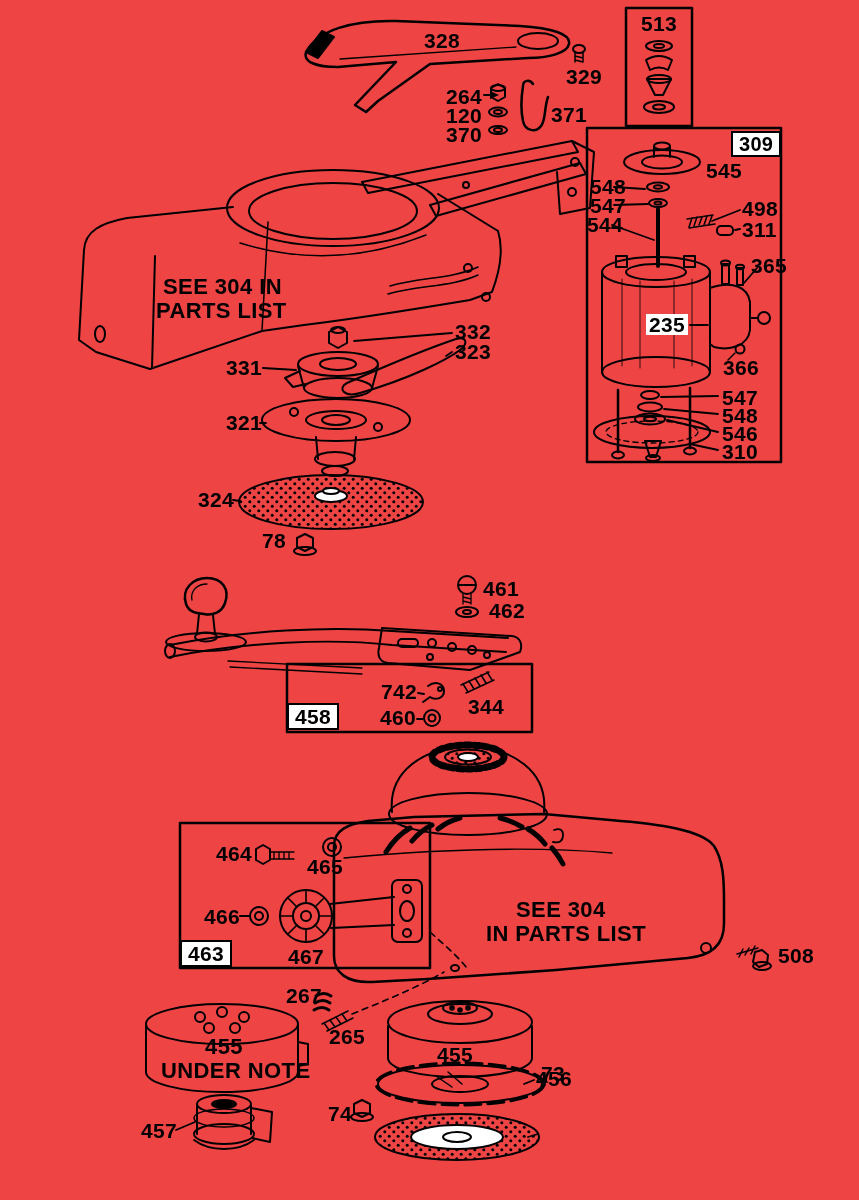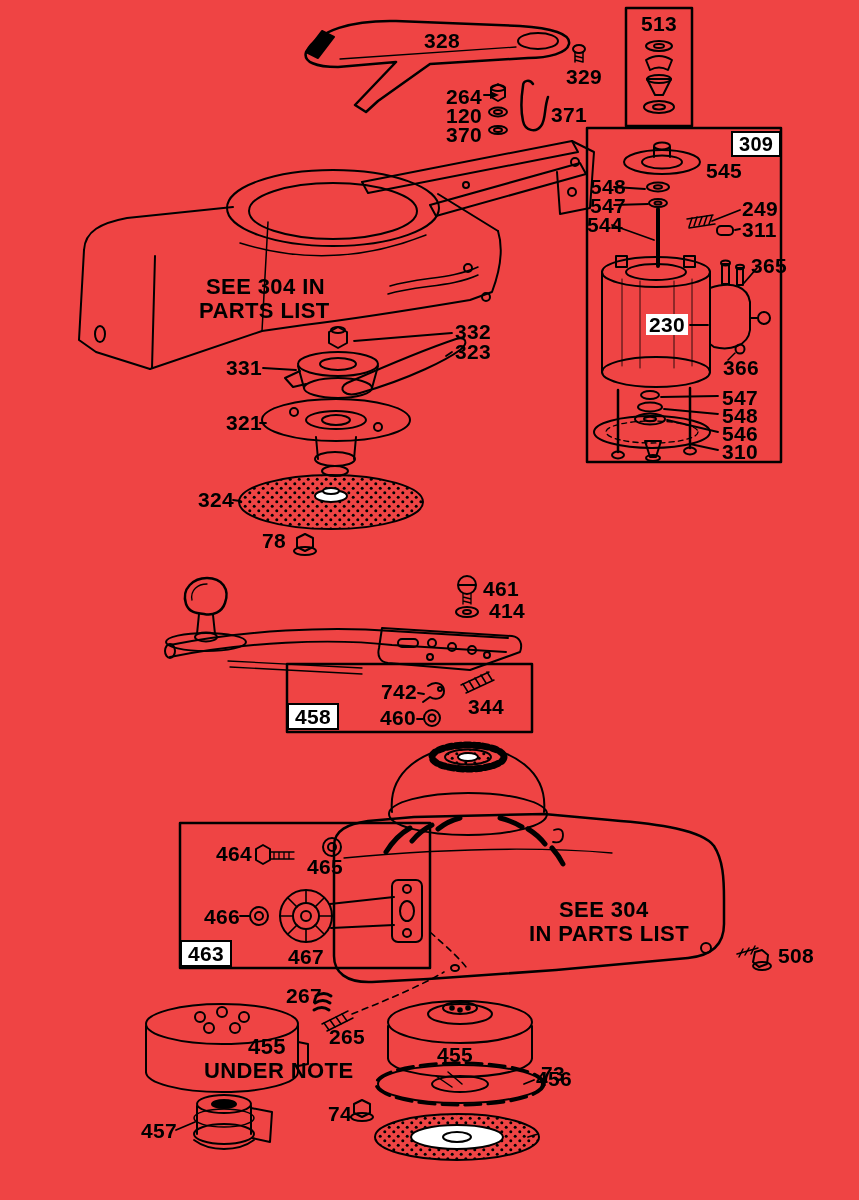--- a/index.html
+++ b/index.html
@@ -7,21 +7,21 @@
   .stage{
     position:relative;width:859px;height:1200px;background:#ef4444;overflow:hidden;
     font-family:"Liberation Sans", sans-serif;color:#000;text-decoration:underline;
   }
   .stage svg{position:absolute;left:0;top:0;}
   .lbl{
     position:absolute;font-weight:600;font-size:21px;line-height:1;
     white-space:nowrap;letter-spacing:.3px;color:#000;
   }
   .boxed{border:2.5px solid #000;padding:1px 6px;background:#fff;}
-  .note{font-size:22px;letter-spacing:.4px;margin-left:43px;}
+  .note{font-size:22px;letter-spacing:.4px;}
   .onpart{background:#fff;padding:0 3px;}
 </style>
 </head>
 <body>
 
 <div class="stage">
 
 <svg width="859" height="1200" viewBox="0 0 859 1200" xmlns="http://www.w3.org/2000/svg">
   <defs>
     <pattern id="dotpat" width="9" height="9" patternUnits="userSpaceOnUse">
@@ -378,42 +378,42 @@
 <div class="lbl" style="left:446px;top:124px">370</div>
 <div class="lbl" style="left:551px;top:104px">371</div>
 
 <div class="lbl" style="left:641px;top:13px">513</div>
 <div class="lbl boxed" style="left:731px;top:131px;font-size:20px">309</div>
 
 <div class="lbl" style="left:706px;top:160px">545</div>
 <div class="lbl" style="left:590px;top:176px">548</div>
 <div class="lbl" style="left:590px;top:195px">547</div>
 <div class="lbl" style="left:587px;top:214px">544</div>
-<div class="lbl" style="left:742px;top:198px">249</div>
+<div class="lbl" style="left:742px;top:198px">498</div>
 <div class="lbl" style="left:742px;top:219px">311</div>
 <div class="lbl" style="left:751px;top:255px">365</div>
-<div class="lbl onpart" style="left:646px;top:314px">230</div>
+<div class="lbl onpart" style="left:646px;top:314px">235</div>
 <div class="lbl" style="left:723px;top:357px">366</div>
 <div class="lbl" style="left:722px;top:387px">547</div>
 <div class="lbl" style="left:722px;top:405px">548</div>
 <div class="lbl" style="left:722px;top:423px">546</div>
 <div class="lbl" style="left:722px;top:441px">310</div>
 
 <div class="lbl note" style="left:163px;top:276px">SEE 304 IN</div>
 <div class="lbl note" style="left:156px;top:300px">PARTS LIST</div>
 
 <div class="lbl" style="left:455px;top:321px">332</div>
 <div class="lbl" style="left:455px;top:341px">323</div>
 <div class="lbl" style="left:226px;top:357px">331</div>
 <div class="lbl" style="left:226px;top:412px">321</div>
 <div class="lbl" style="left:198px;top:489px">324</div>
 <div class="lbl" style="left:262px;top:530px">78</div>
 
 <div class="lbl" style="left:483px;top:578px">461</div>
-<div class="lbl" style="left:489px;top:600px">414</div>
+<div class="lbl" style="left:489px;top:600px">462</div>
 <div class="lbl" style="left:381px;top:681px">742</div>
 <div class="lbl" style="left:468px;top:696px">344</div>
 <div class="lbl boxed" style="left:287px;top:703px">458</div>
 <div class="lbl" style="left:380px;top:707px">460</div>
 
 <div class="lbl" style="left:216px;top:843px">464</div>
 <div class="lbl" style="left:307px;top:856px">465</div>
 <div class="lbl" style="left:204px;top:906px">466</div>
 <div class="lbl" style="left:288px;top:946px">467</div>
 <div class="lbl boxed" style="left:180px;top:940px">463</div>

